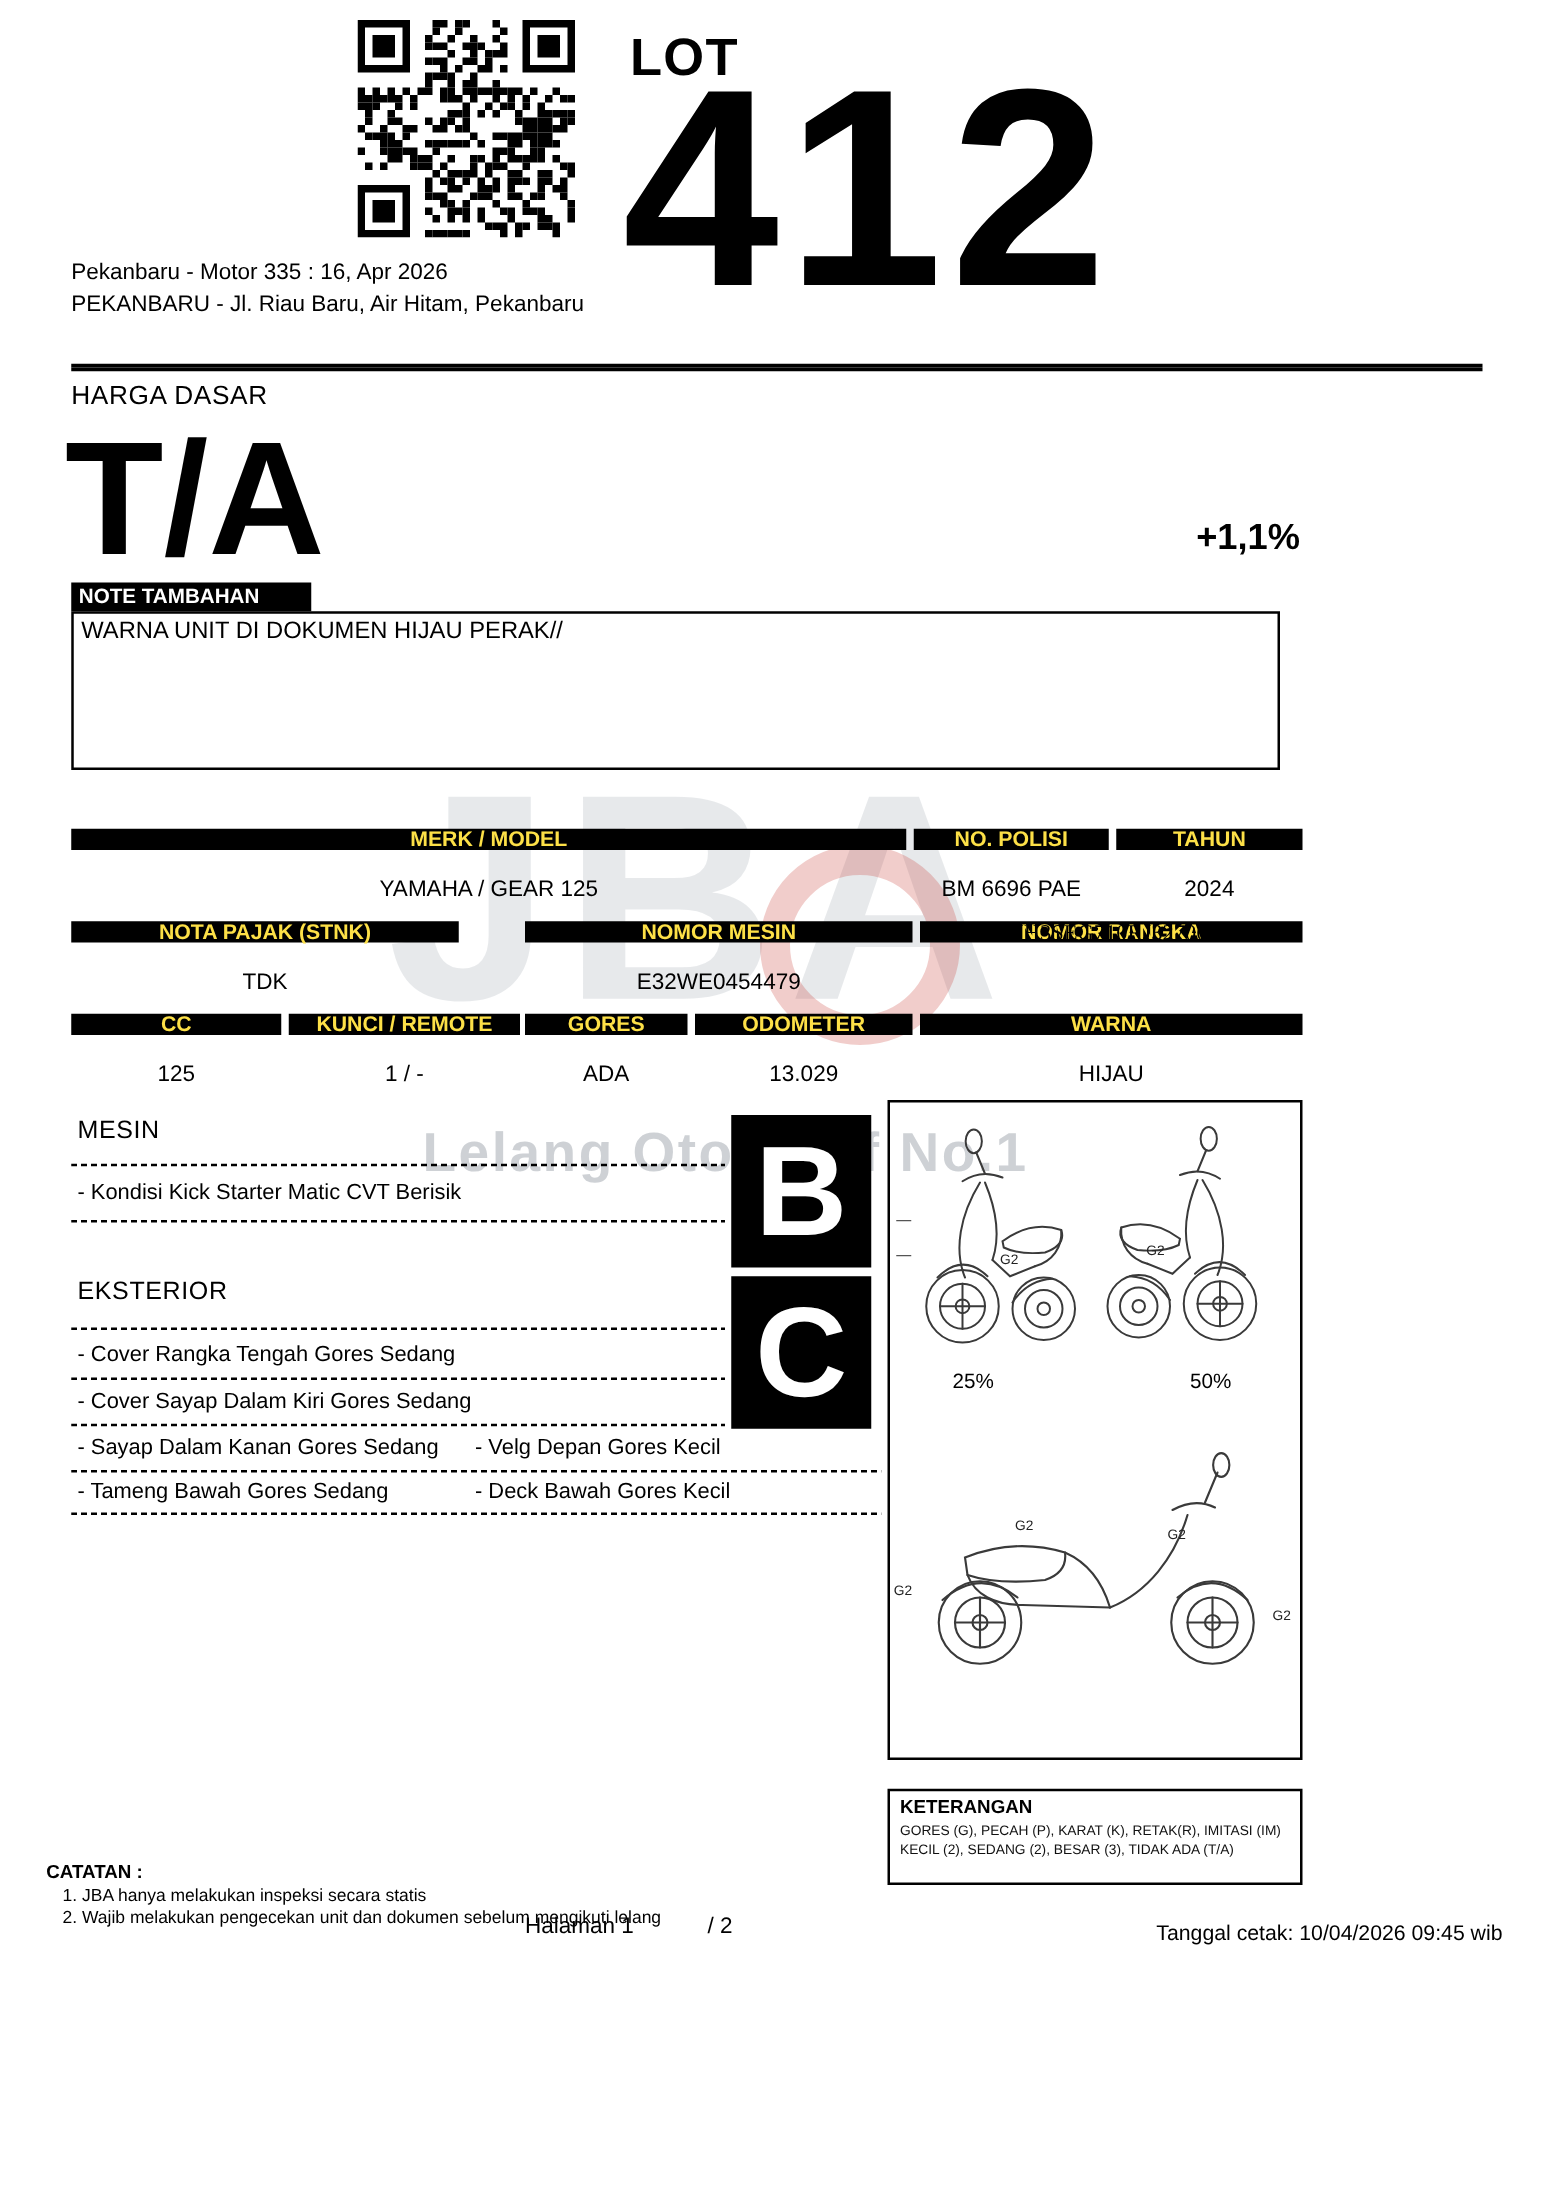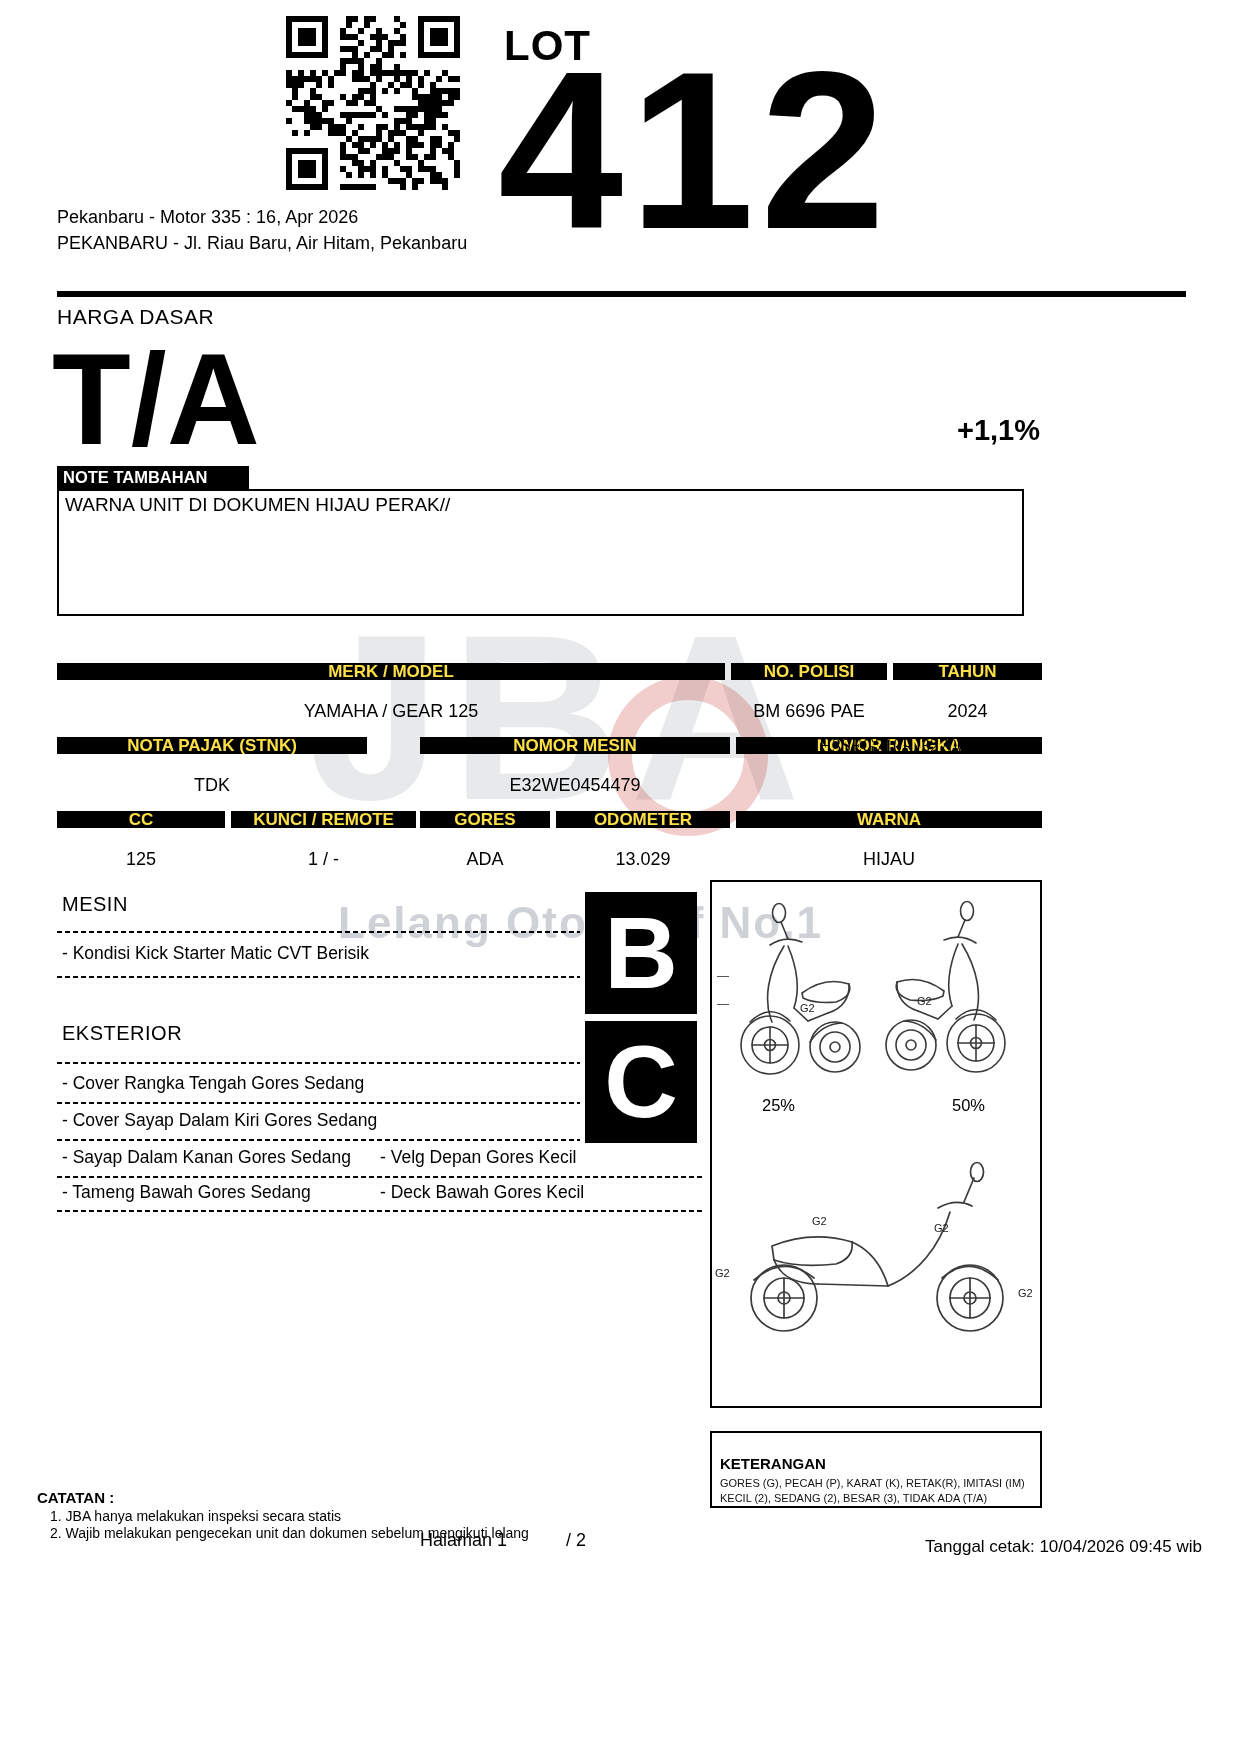--- a/index.html
+++ b/index.html
@@ -94,21 +94,21 @@
   .g2-1 { left: 88px;  top: 120px; }
   .g2-2 { left: 205px; top: 113px; }
   .g2-3 { left: 3px;   top: 385px; }
   .g2-4 { left: 100px; top: 333px; }
   .g2-5 { left: 222px; top: 340px; }
   .g2-6 { left: 306px; top: 405px; }
   .tick { position: absolute; width: 12px; border-top: 1.5px solid #555; }
   .tick1 { left: 5px; top: 94px; }
   .tick2 { left: 5px; top: 122px; }
 
-  .ket-box { left: 710px; top: 1431px; width: 332px; height: 77px; border: 2px solid #000; padding: 22px 8px; }
+  .ket-box { left: 710px; top: 1431px; width: 332px; height: 77px; border: 2px solid #000; padding: 4px 8px; }
   .ket-title { font-size: 15px; font-weight: bold; margin-bottom: 4px; }
   .ket-line { font-size: 11px; line-height: 15px; color: #111; }
 
   
   .catatan-label { left: 37px; top: 1489px; font-size: 15px; font-weight: bold; }
   .catatan-1 { left: 50px; top: 1508px; font-size: 14px; }
   .catatan-2 { left: 50px; top: 1525px; font-size: 14px; }
   .page-num { left: 420px; top: 1530px; font-size: 18px; }
   .page-of  { left: 566px; top: 1530px; font-size: 18px; }
   .print-date { right: 38px; top: 1537px; font-size: 17px; }

